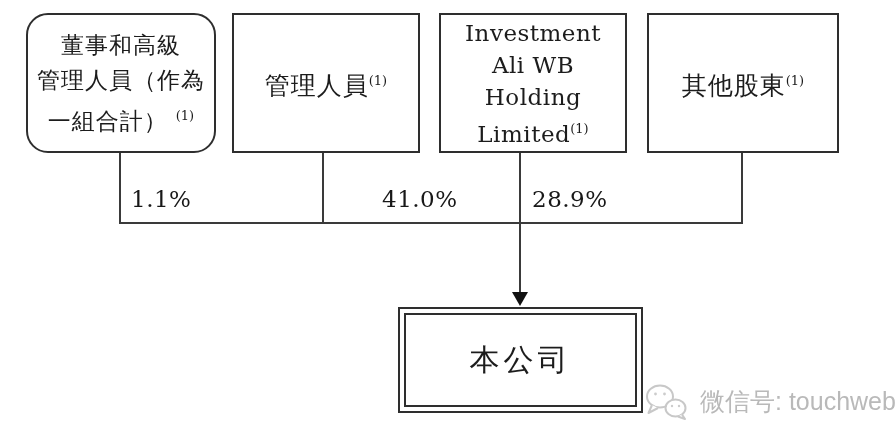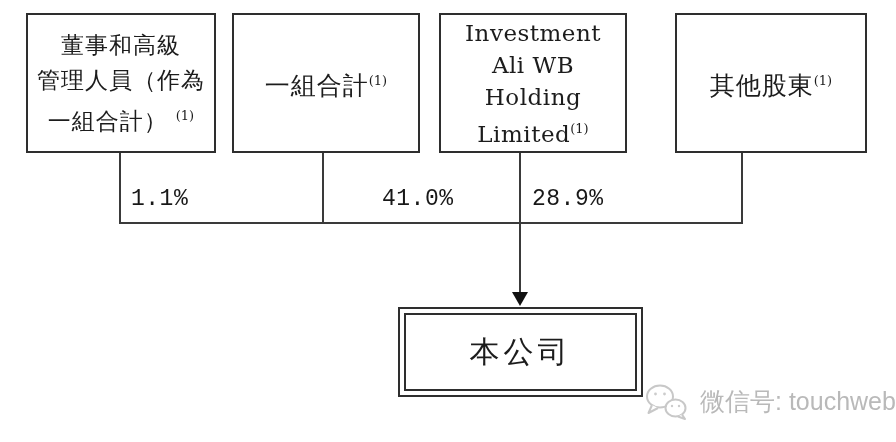--- a/index.html
+++ b/index.html
@@ -51,29 +51,28 @@
     border-right: 8px solid transparent;
     border-top: 14px solid #111111;
   }
   
   .pct {
     position: absolute;
     top: 186px;
     font-size: 23px;
     color: #181818;
     letter-spacing: 0.5px;
-    font-family: Liberation Mono, monospace;
   }
   
   .companybox {
     position: absolute;
     left: 398px;
     top: 307px;
     width: 245px;
-    height: 90px;
+    height: 106px;
     border: 2px solid #2e2e2e;
     background: #ffffff;
     padding: 4px;
   }
   .companybox-inner {
     width: 100%;
     height: 100%;
     border: 2px solid #2e2e2e;
     display: flex;
     align-items: center;
@@ -99,44 +98,44 @@
     color: #b9b9b9;
     text-shadow: 1px 1px 0 rgba(255,255,255,0.95);
     white-space: nowrap;
   }
 </style>
 </head>
 <body>
 
 <div class="canvas">
 
-  <div class="shbox" style="left:26px; width:190px;">
+  <div class="shbox" style="left:26px; width:190px;border-radius:22px;">
     <div class="shtext">
       <div>董事和高級</div>
       <div>管理人員（作為</div>
       <div><span>一組合計）</span><span class="sup gap">(1)</span></div>
     </div>
   </div>
 
   <div class="shbox" style="left:232px; width:188px;">
     <div class="shtext single">
-      <span>一組合計</span><span class="sup">(1)</span>
+      <span>管理人員</span><span class="sup">(1)</span>
     </div>
   </div>
 
   <div class="shbox" style="left:439px; width:188px;">
     <div class="shtext en">
       <div>Investment</div>
       <div>Ali WB</div>
       <div>Holding</div>
       <div><span>Limited</span><span class="sup">(1)</span></div>
     </div>
   </div>
 
-  <div class="shbox" style="left:647px; width:192px;margin-left:28px;">
+  <div class="shbox" style="left:647px; width:192px;">
     <div class="shtext single">
       <span>其他股東</span><span class="sup">(1)</span>
     </div>
   </div>
 
   <div class="vline" style="left:119px; top:153px; height:71px;"></div>
   <div class="vline" style="left:322px; top:153px; height:71px;"></div>
   <div class="vline" style="left:519px; top:153px; height:71px;"></div>
   <div class="vline" style="left:741px; top:153px; height:71px;"></div>
 

